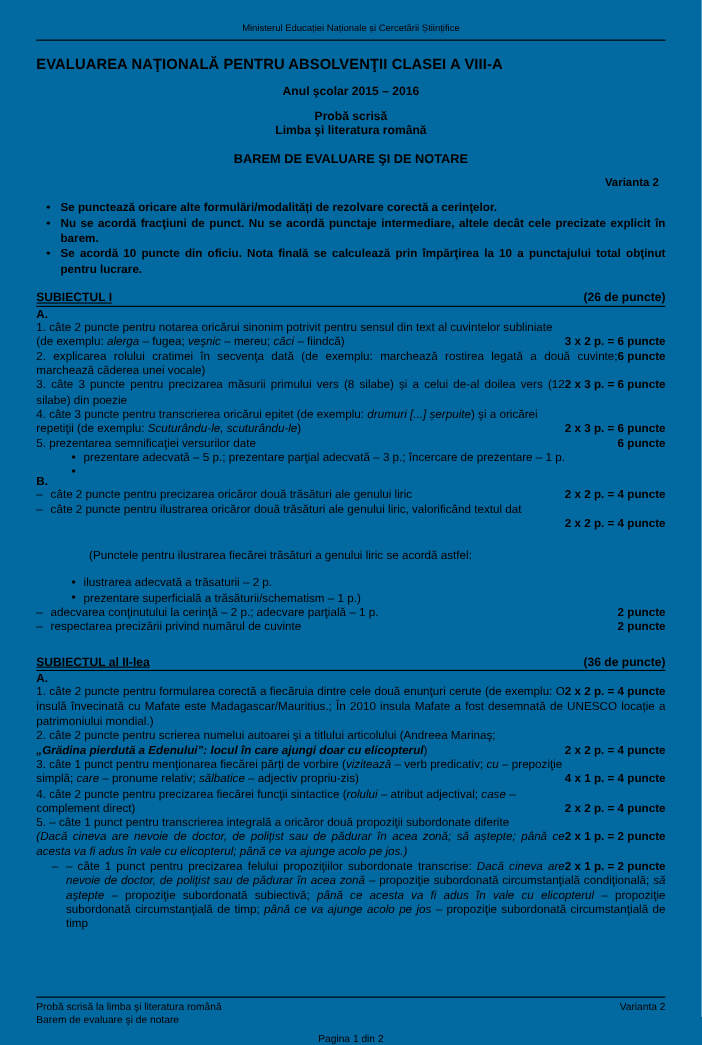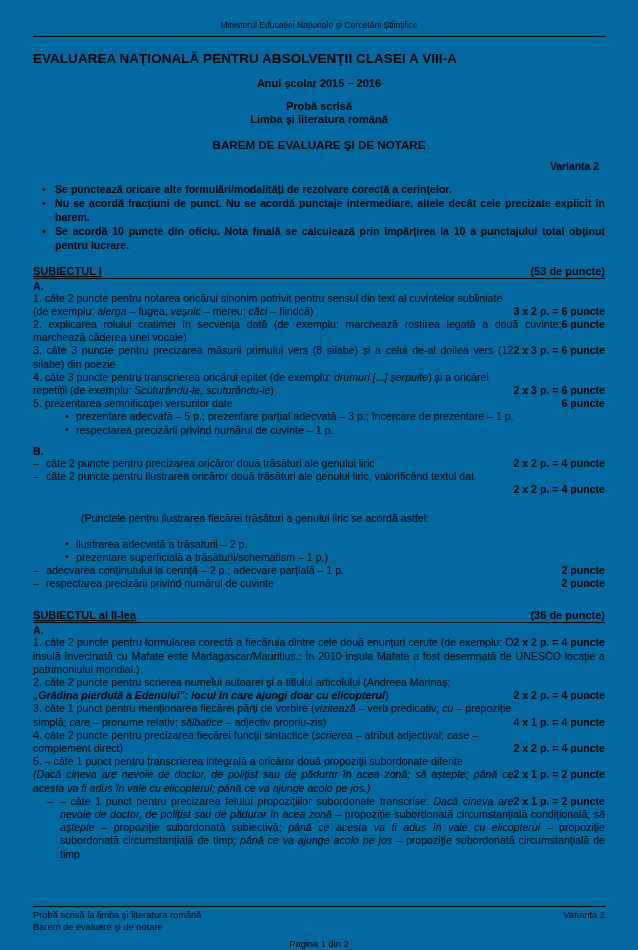--- a/index.html
+++ b/index.html
@@ -246,21 +246,21 @@
         <span>Nu se acordă fracţiuni de punct. Nu se acordă punctaje intermediare, altele decât cele precizate explicit în barem.</span>
       </div>
       <div class="bullet-row">
         <span class="dot">•</span>
         <span>Se acordă 10 puncte din oficiu. Nota finală se calculează prin împărţirea la 10 a punctajului total obţinut pentru lucrare.</span>
       </div>
     </div>
 
     <div class="section-head">
       <span class="left">SUBIECTUL I</span>
-      <span class="right">(53 de puncte)</span>
+      <span class="right">(26 de puncte)</span>
       <div class="clear"></div>
     </div>
     <div class="subpart">A.</div>
 
     <div class="p nj">1. câte 2 puncte pentru notarea oricărui sinonim potrivit pentru sensul din text al cuvintelor subliniate</div>
     <div class="p nj">
       <span class="pts">3 x 2 p. = 6 puncte</span>
       <span>(de exemplu: </span><i>alerga</i><span> – fugea; </span><i>veşnic</i><span> –  mereu; </span><i>căci</i><span> – fiindcă)</span>
       <div class="clear"></div>
     </div>
@@ -291,21 +291,20 @@
       <span>5. prezentarea semnificaţiei versurilor date</span>
       <div class="clear"></div>
     </div>
 
     <div class="sub-bullet">
       <span class="dot">•</span>
       <span>prezentare adecvată – 5 p.; prezentare parţial adecvată – 3 p.; încercare de prezentare – 1 p.</span>
     </div>
     <div class="sub-bullet">
       <span class="dot">•</span>
-      <span>respectarea precizării privind numărul de cuvinte – 1 p.</span>
     </div>
 
     <div class="spacer-sm"></div>
 
     <div class="subpart">B.</div>
 
     <div class="dash-item">
       <span class="dash">–</span>
       <span class="pts">2 x 2 p. = 4 puncte</span>
       <span>câte 2 puncte pentru precizarea oricăror două trăsături ale genului liric</span>
@@ -367,21 +366,21 @@
     <div class="p nj">
       <span>3. câte 1 punct pentru menţionarea fiecărei părți de vorbire (</span><i>vizitează</i><span> – verb predicativ; </span><i>cu</i><span> – prepoziţie</span>
     </div>
     <div class="p nj">
       <span class="pts">4 x 1 p. = 4 puncte</span>
       <span>simplă; </span><i>care</i><span> – pronume relativ; </span><i>sălbatice</i><span> – adjectiv propriu-zis)</span>
       <div class="clear"></div>
     </div>
 
     <div class="p nj">
-      <span>4. câte 2 puncte pentru precizarea fiecărei funcţii sintactice (</span><i>scrierea</i><span> – atribut adjectival; </span><i>case</i><span> –</span>
+      <span>4. câte 2 puncte pentru precizarea fiecărei funcţii sintactice (</span><i>rolului</i><span> – atribut adjectival; </span><i>case</i><span> –</span>
     </div>
     <div class="p nj">
       <span class="pts">2 x 2 p. = 4 puncte</span>
       <span>complement direct)</span>
       <div class="clear"></div>
     </div>
 
     <div class="p j">5. – câte 1 punct pentru transcrierea integrală a oricăror două propoziţii subordonate diferite</div>
     <div class="p j">
       <span class="pts">2 x 1 p. = 2 puncte</span>

